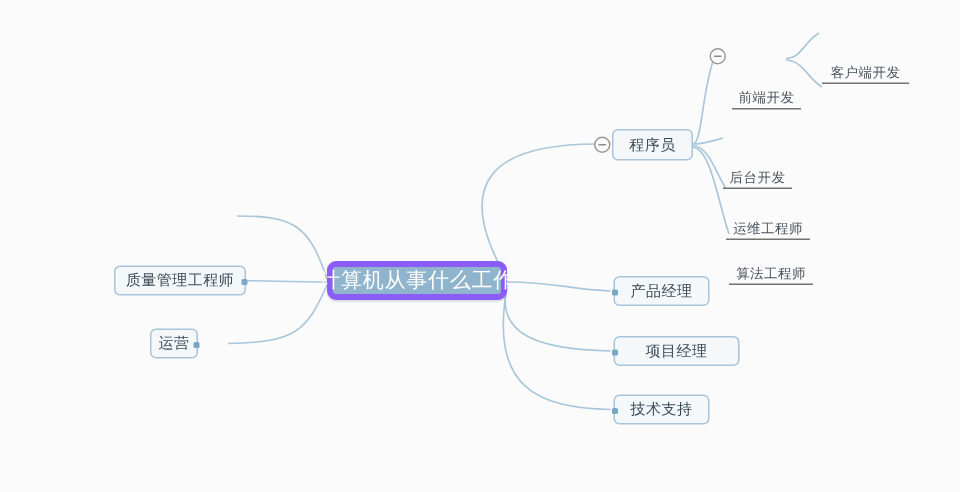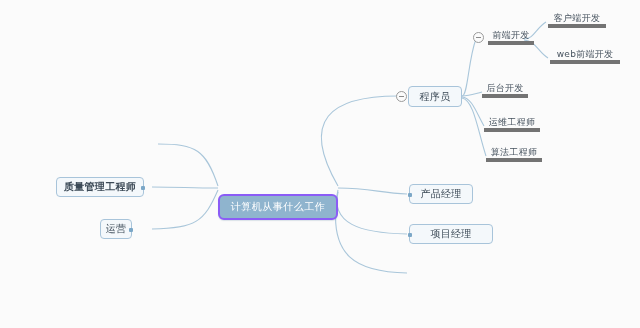--- a/index.html
+++ b/index.html
@@ -30,47 +30,47 @@
     box-sizing: border-box;
     display: flex;
     align-items: center;
     justify-content: center;
     white-space: nowrap;
   }
 
   
   .node-root {
     background: #8fb4ce;
-    border: 2px solid #8b5cf6;
+    border: 4px solid #8b5cf6;
     border-radius: 6px;
     color: #ffffff;
-    font-size: 10px;
+    font-size: 14px;
     letter-spacing: .5px;
     box-shadow: 0 1px 1px rgba(120,150,175,.25);
-    margin-top: 20px;
   }
 
   
   .node-box {
     background: #f4f8fb;
     border: 1px solid #a8c4da;
     border-radius: 4px;
     color: #3c4a57;
     font-size: 10px;
     letter-spacing: .3px;
   }
 
   
   .node-leaf {
     color: #46525e;
     font-size: 9px;
     letter-spacing: .3px;
-    border-bottom: 4px solid #737373;
+    border-bottom: 1px solid #737373;
     justify-content: center;
     padding-bottom: 0;
+    margin-top: 28px;
   }
 
   
   .dot {
     position: absolute;
     width: 4px;
     height: 4px;
     background: #7ba7c7;
     border-radius: 1px;
   }
@@ -125,21 +125,21 @@
       <path d="M 524,39 C 534,39 536,28 546,22"></path>
       <path d="M 524,40 C 536,41 538,52 548,58"></path>
     </g>
   </svg>
 
   <div class="node node-root" style="left:218px; top:174px; width:120px; height:26px;">
     <span>计算机从事什么工作</span>
   </div>
 
 
-  <div class="node node-box" style="left:56px; top:177px; width:88px; height:20px;font-weight:bold;">
+  <div class="node node-box" style="left:76px; top:177px; width:88px; height:20px;">
     <span>质量管理工程师</span>
     <span class="dot" style="right:-2px; top:8px;"></span>
   </div>
 
   <div class="node node-box" style="left:100px; top:219px; width:32px; height:20px;">
     <span>运营</span>
     <span class="dot" style="right:-2px; top:8px;"></span>
   </div>
 
   <div class="node node-box" style="left:408px; top:86px; width:54px; height:21px;">
@@ -150,20 +150,24 @@
   <div class="node node-box" style="left:409px; top:184px; width:64px; height:20px;">
     <span>产品经理</span>
     <span class="dot" style="left:-2px; top:8px;"></span>
   </div>
 
   <div class="node node-box" style="left:409px; top:224px; width:84px; height:20px;">
     <span>项目经理</span>
     <span class="dot" style="left:-2px; top:8px;"></span>
   </div>
 
+  <div class="node node-box" style="left:409px; top:263px; width:64px; height:20px;">
+    <span>技术支持</span>
+    <span class="dot" style="left:-2px; top:8px;"></span>
+  </div>
 
   <div class="node node-leaf" style="left:488px; top:30px; width:46px; height:15px;">
     <span>前端开发</span>
   </div>
   <span class="toggle" style="left:473px; top:32px;"></span>
 
   <div class="node node-leaf" style="left:482px; top:83px; width:46px; height:15px;">
     <span>后台开发</span>
   </div>
 
@@ -172,17 +176,14 @@
   </div>
 
   <div class="node node-leaf" style="left:484px; top:117px; width:56px; height:15px;">
     <span>运维工程师</span>
   </div>
 
   <div class="node node-leaf" style="left:548px; top:13px; width:58px; height:15px;">
     <span>客户端开发</span>
   </div>
 
-  <div class="node node-leaf" style="left:550px; top:49px; width:70px; height:15px;">
-    <span>web前端开发</span>
-  </div>
 
 </div>
 
 </body></html>

